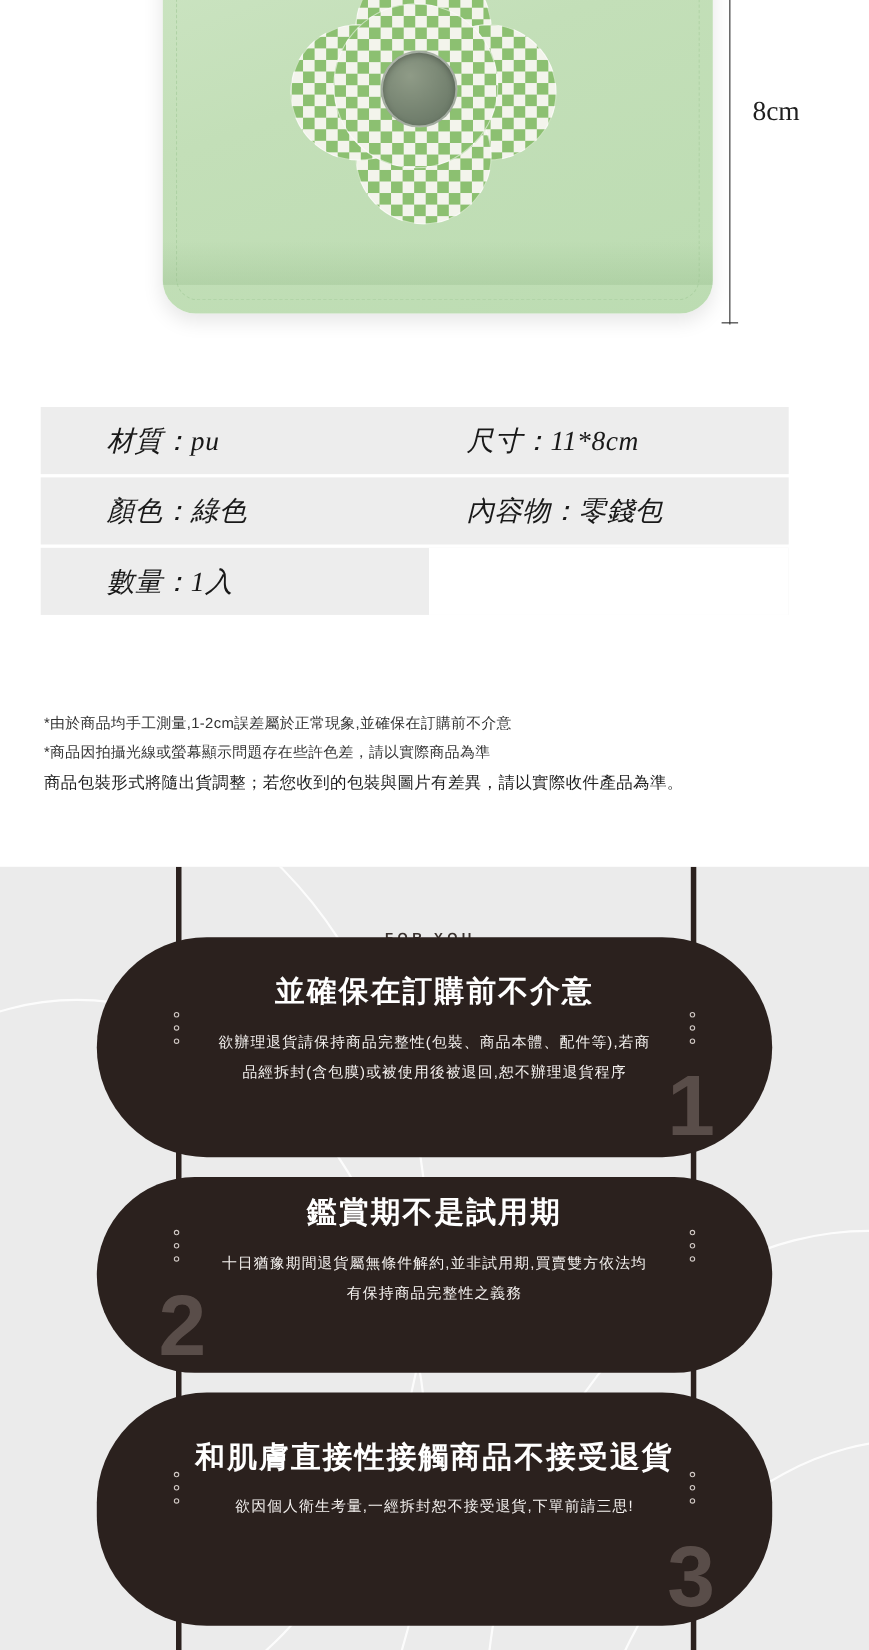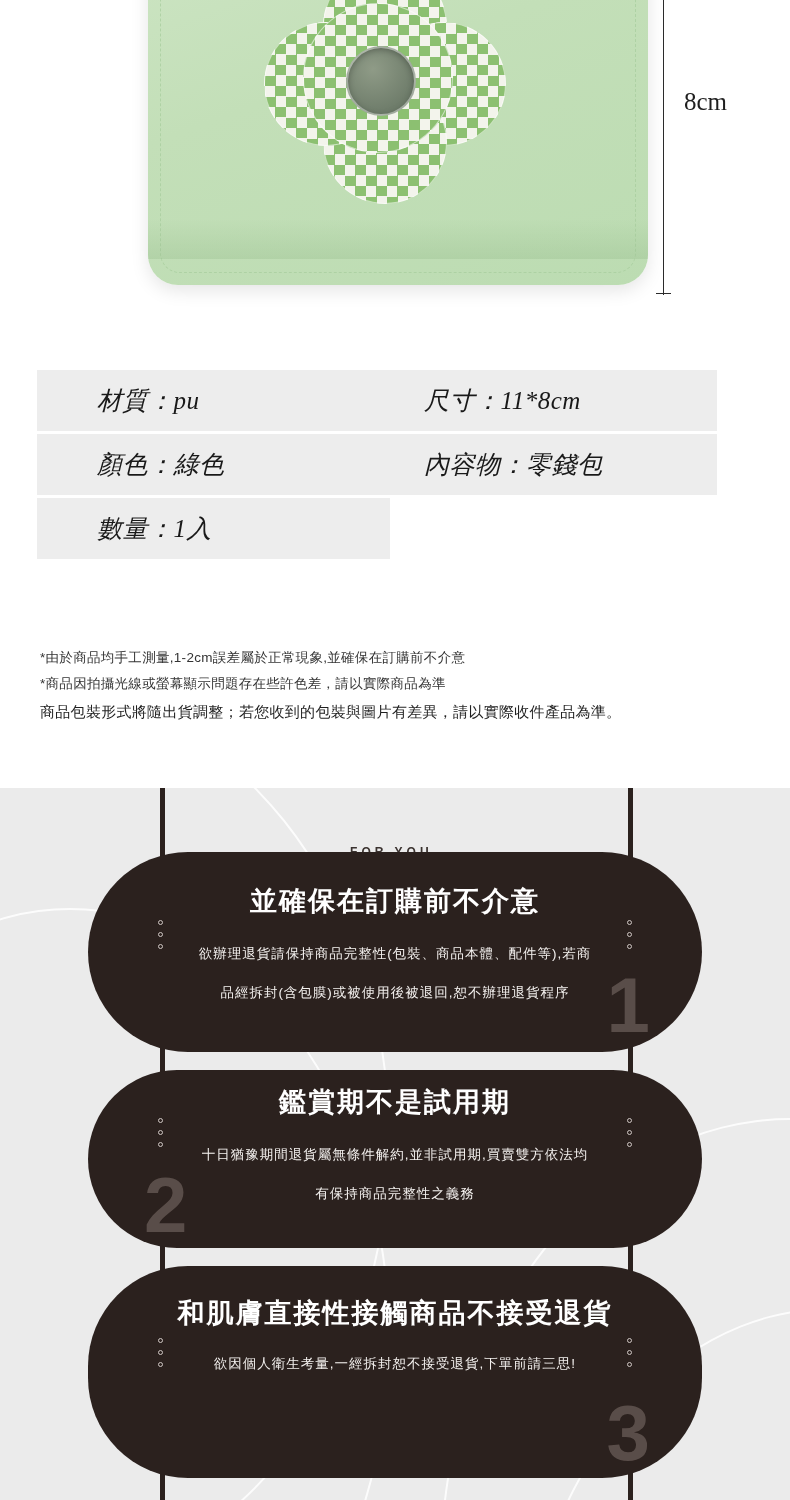--- a/index.html
+++ b/index.html
@@ -217,26 +217,26 @@
 
   .card-title {
     text-align: center;
     font-size: 27px;
     font-weight: bold;
     letter-spacing: 2px;
     line-height: 38px;
   }
   .card.c1 .card-title { margin-top: 30px; }
   .card.c2 .card-title { margin-top: 13px; }
-  .card.c3 .card-title { margin-top: 28px; }
+  .card.c3 .card-title { margin-top: 40px; }
 
   .card-body {
     text-align: center;
     font-size: 13.5px;
-    line-height: 39px;
+    line-height: 27px;
     letter-spacing: 1px;
     margin-top: 14px;
     padding: 0 110px;
     color: #f4f1ef;
   }
   .card.c3 .card-body { margin-top: 12px; }
 
   .dots {
     position: absolute;
     top: 50%;

